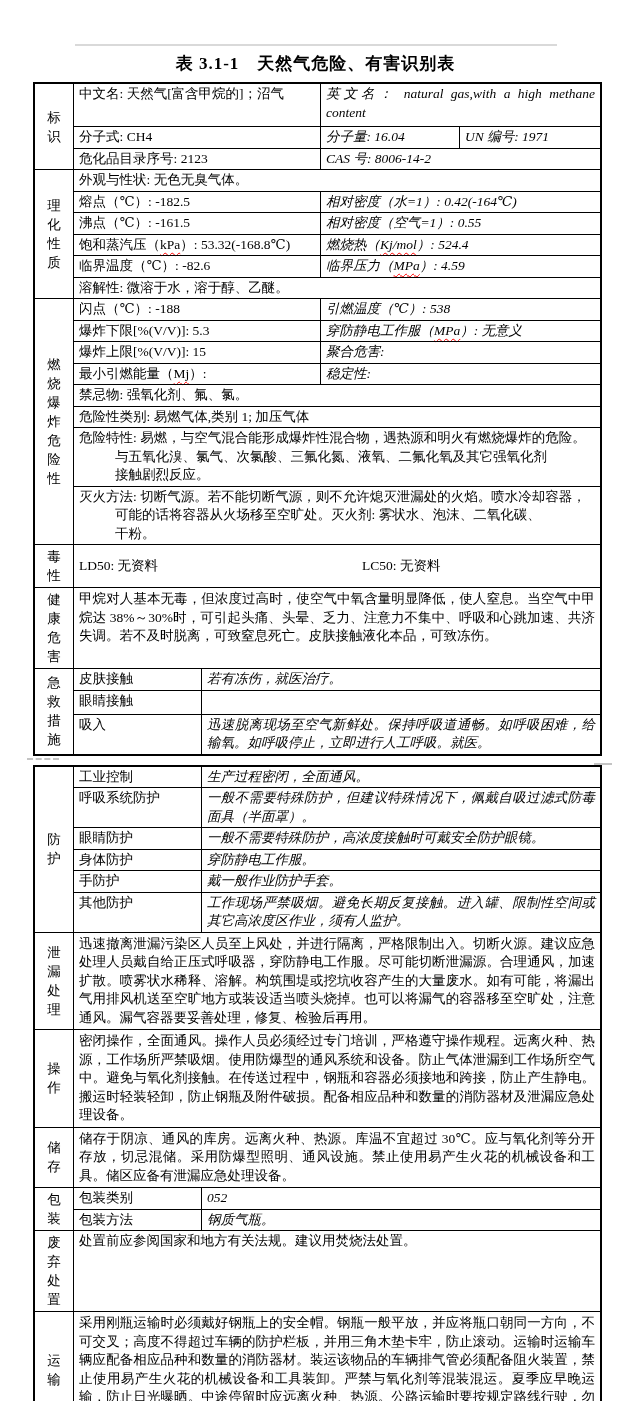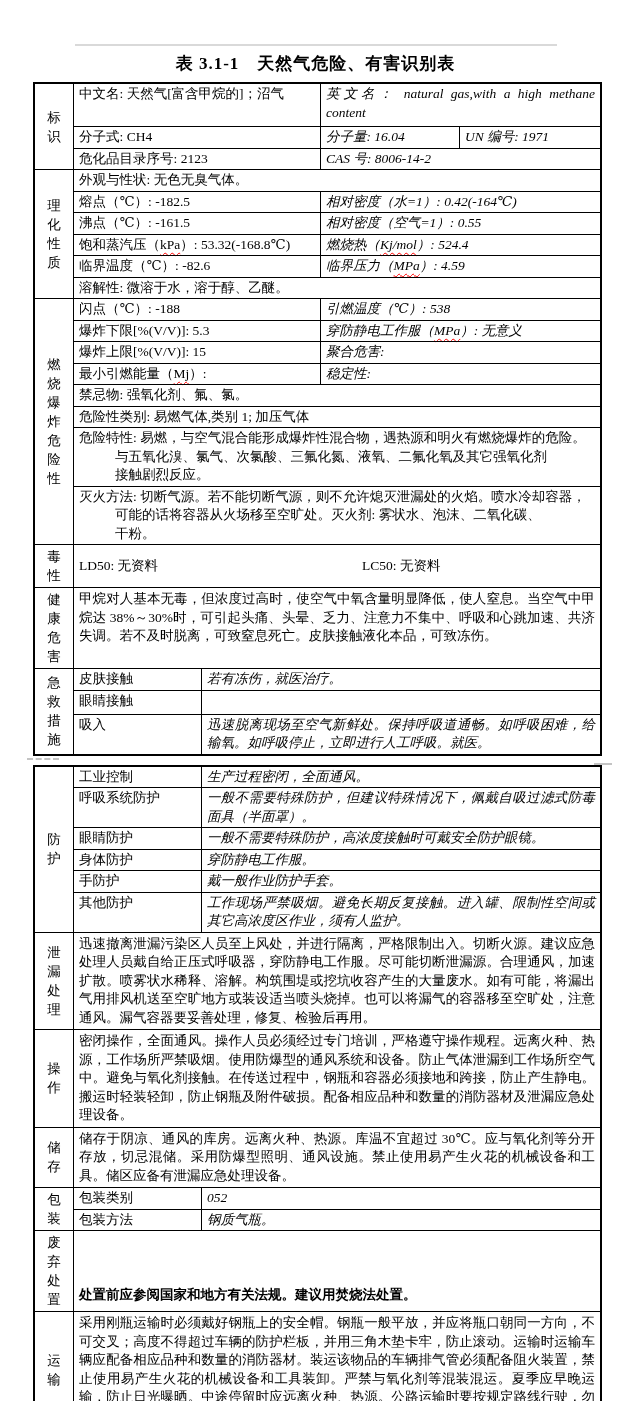--- a/index.html
+++ b/index.html
@@ -47,21 +47,21 @@
   .cell{padding:1px 5px 1px;min-width:0;box-sizing:border-box;}
   .vl{border-left:1px solid #000;font-style:italic;}
   .half{flex:0 0 246px;}
   .third2{flex:0 0 139px;}
   .grow{flex:1;}
   .key{flex:0 0 127px;}
   .para{padding:2px 5px;text-align:justify;}
   .hang{padding:1px 5px 1px 41px;text-indent:-36px;white-space:pre-line;}
   .tall40{min-height:40px;align-items:center;}
   .tall44 .cell{min-height:42px;}
-  .tall72{min-height:74px;align-items:flex-end;font-weight:bold;}
+  .tall72{min-height:74px;align-items:flex-start;}
   .emptyrow{min-height:23px;}
   .sp{
     text-decoration-line:underline;
     text-decoration-style:wavy;
     text-decoration-color:#ff0000;
     text-decoration-thickness:1px;
     text-underline-offset:3px;
   }
   .tox-row{display:flex;padding:1px 5px;}
   .tox-ld{flex:0 0 283px;}

